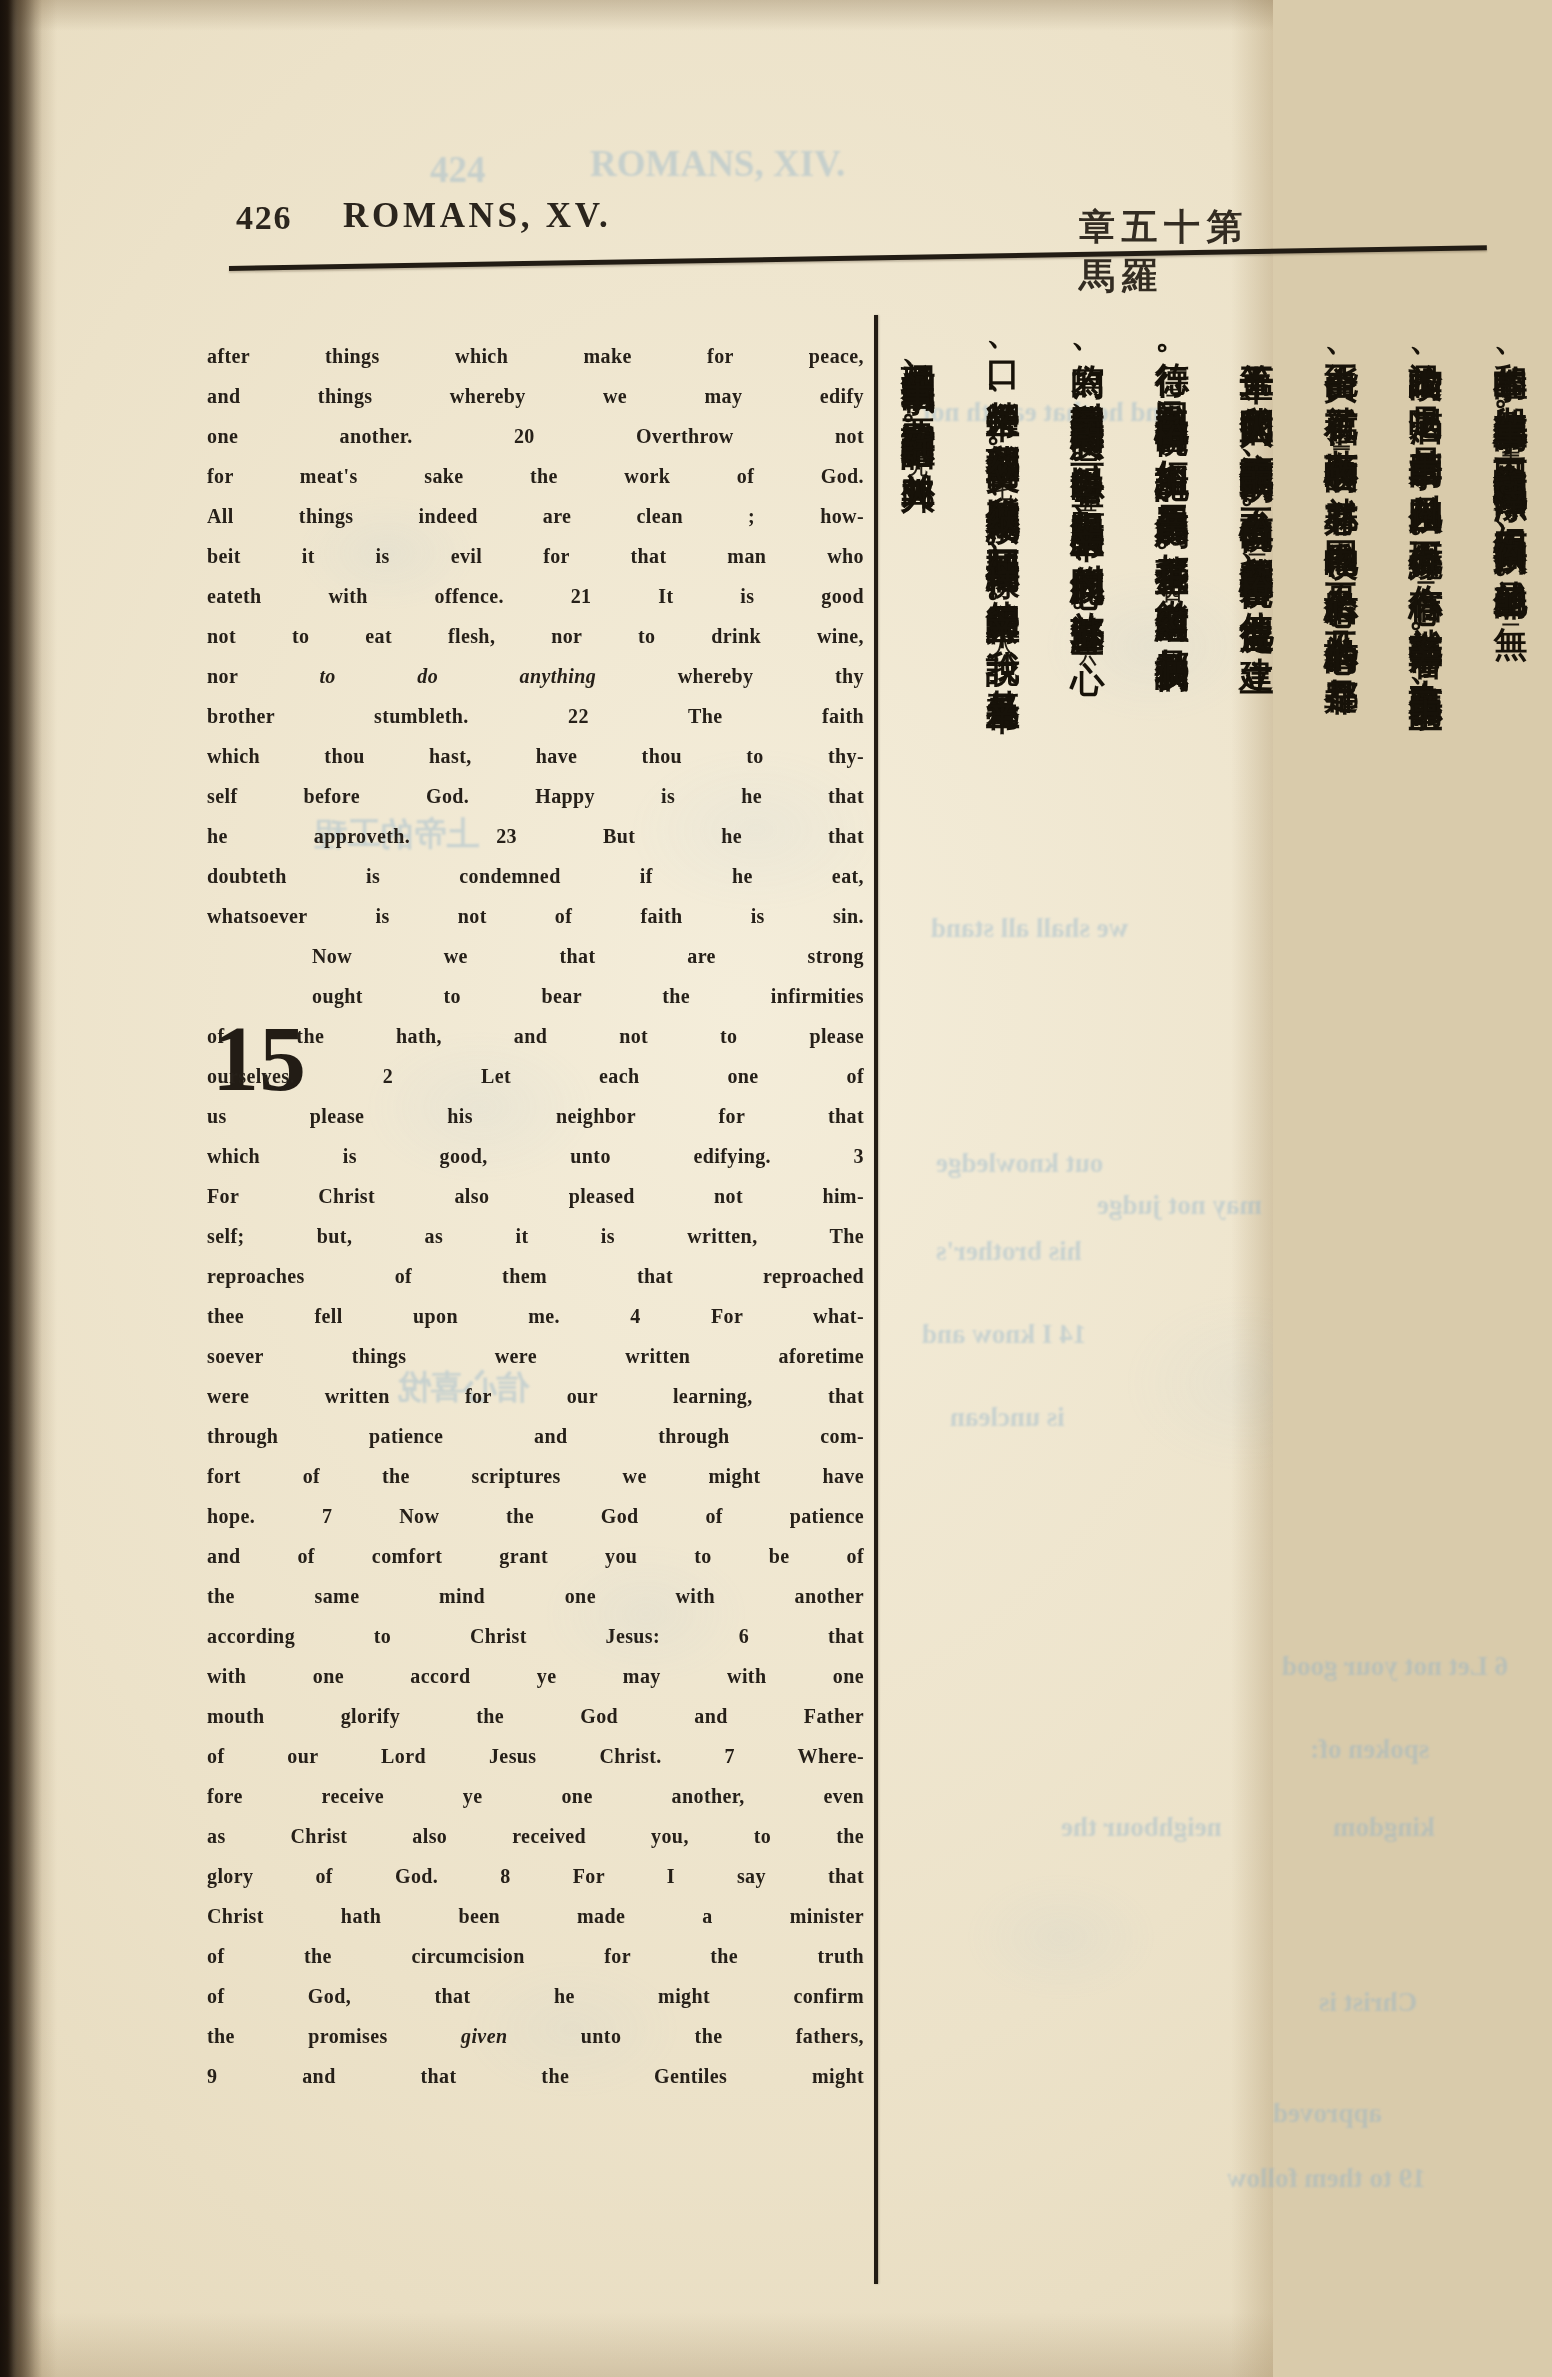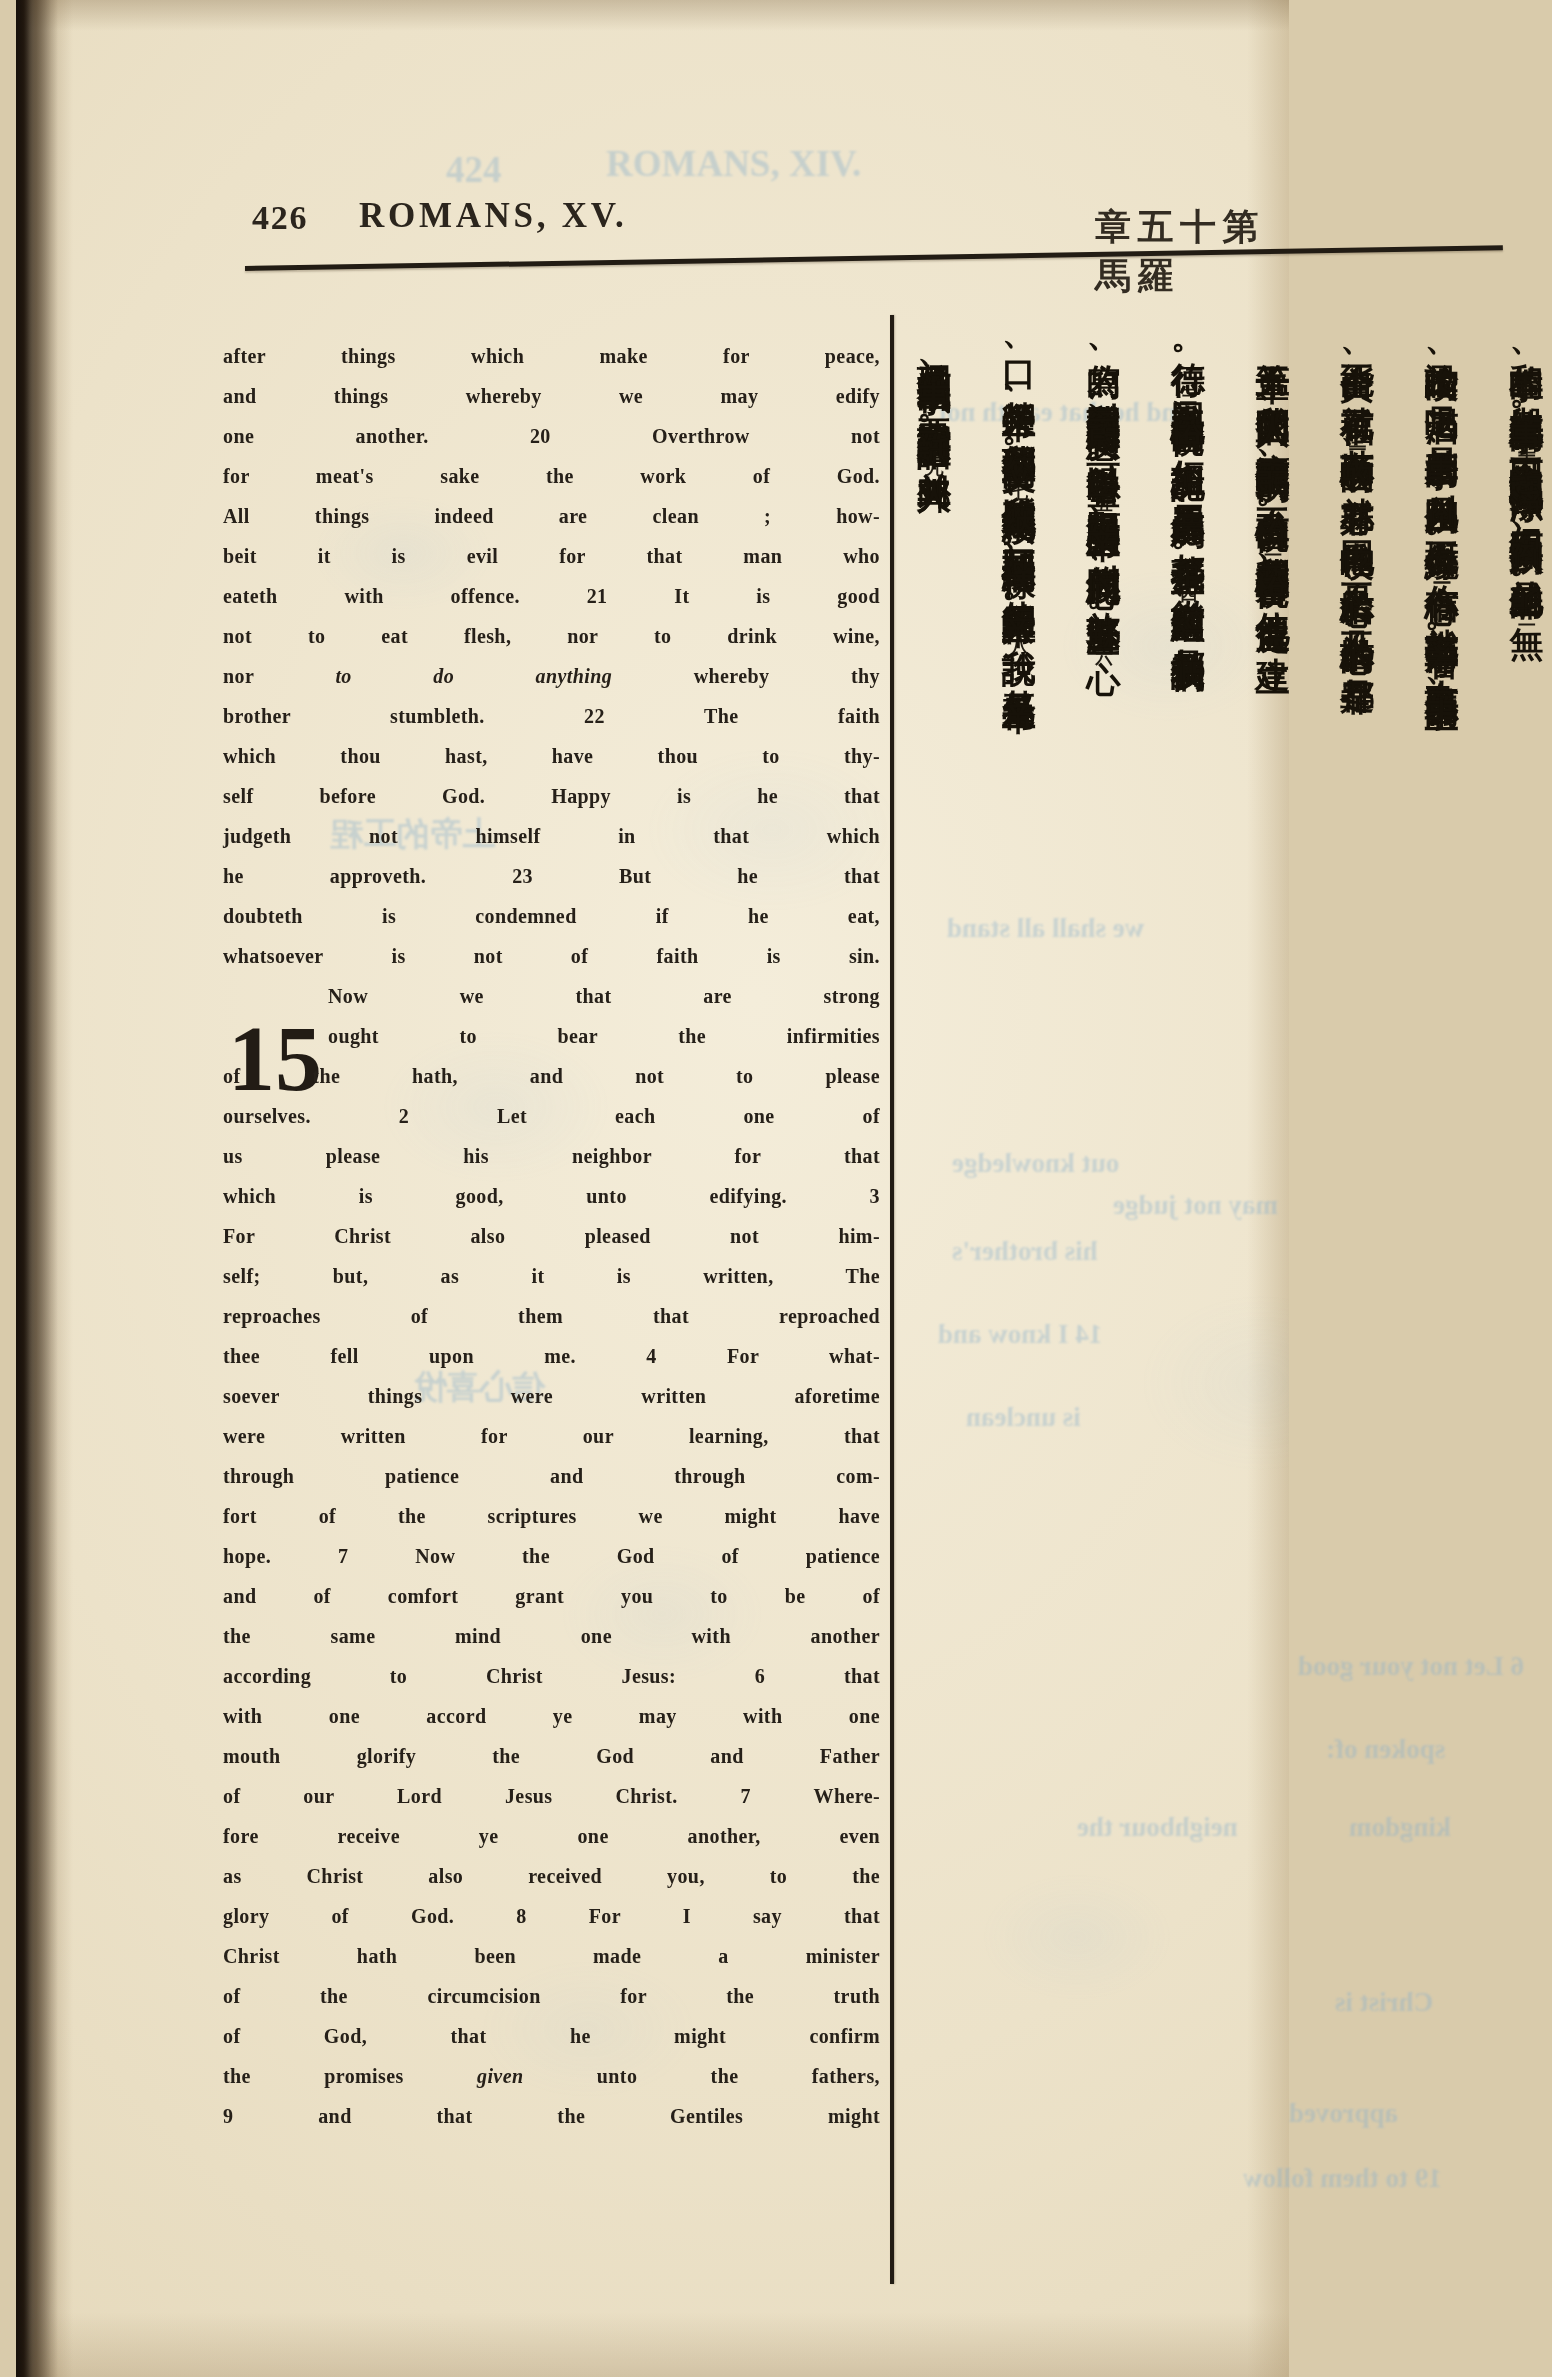--- a/index.html
+++ b/index.html
@@ -1,17 +1,17 @@
 <!DOCTYPE html>
 <html style="font-size:14.8px"><head>
 <meta charset="utf-8">
 <style>
   html,body{margin:0;padding:0;}
   body{width:1552px;height:2377px;overflow:hidden;background:#d9cbab;font-family:"Liberation Serif",serif;}
-  .paper{position:absolute;left:16px;top:0;width:1273px;height:2377px;
+  .paper{position:absolute;left:0;top:0;width:1273px;height:2377px;
     background:
       linear-gradient(90deg,#17100a 0px,#33261733 13px,rgba(90,70,45,.50) 20px,rgba(140,115,80,.28) 35px,rgba(0,0,0,0) 57px),
       linear-gradient(90deg,#1b130b 0px,#241a10 7.4px,rgba(36,26,16,.65) 16.6px,rgba(0,0,0,0) 42px),
       linear-gradient(180deg,rgba(120,95,60,.30) 0px,rgba(0,0,0,0) 31px),
       linear-gradient(270deg,rgba(180,158,118,.45) 0px,rgba(0,0,0,0) 42px),
       linear-gradient(0deg,rgba(150,125,88,.28) 0px,rgba(0,0,0,0) 65px),
       radial-gradient(130% 95% at 58% 42%,#f4edda 0%,#ece2c9 48%,#e6dabd 74%,#dccdae 92%,#d3c3a2 100%);
   }
   
   .mottle{position:absolute;inset:0;pointer-events:none;opacity:.55;background-image:
@@ -79,21 +79,20 @@
       <div class="eline">one another. 20 Overthrow not</div>
       <div class="eline">for meat's sake the work of God.</div>
       <div class="eline">All things indeed are clean ; how-</div>
       <div class="eline">beit it is evil for that man who</div>
       <div class="eline">eateth with offence. 21 It is good</div>
       <div class="eline">not to eat flesh, nor to drink wine,</div>
       <div class="eline">nor <i>to do anything</i> whereby thy</div>
       <div class="eline">brother stumbleth. 22 The faith</div>
       <div class="eline">which thou hast, have thou to thy-</div>
       <div class="eline">self before God. Happy is he that</div>
-      <div class="eline">judgeth not himself in that which</div>
       <div class="eline">he approveth. 23 But he that</div>
       <div class="eline">doubteth is condemned if he eat,</div>
       <div class="eline">whatsoever is not of faith is sin.</div>
       <div class="eline indent">Now we that are strong</div>
       <div class="eline indent">ought to bear the infirmities</div>
       <div class="eline">of the hath, and not to please</div>
       <div class="eline">ourselves. 2 Let each one of</div>
       <div class="eline">us please his neighbor for that</div>
       <div class="eline">which is good, unto edifying. 3</div>
       <div class="eline">For Christ also pleased not him-</div>

